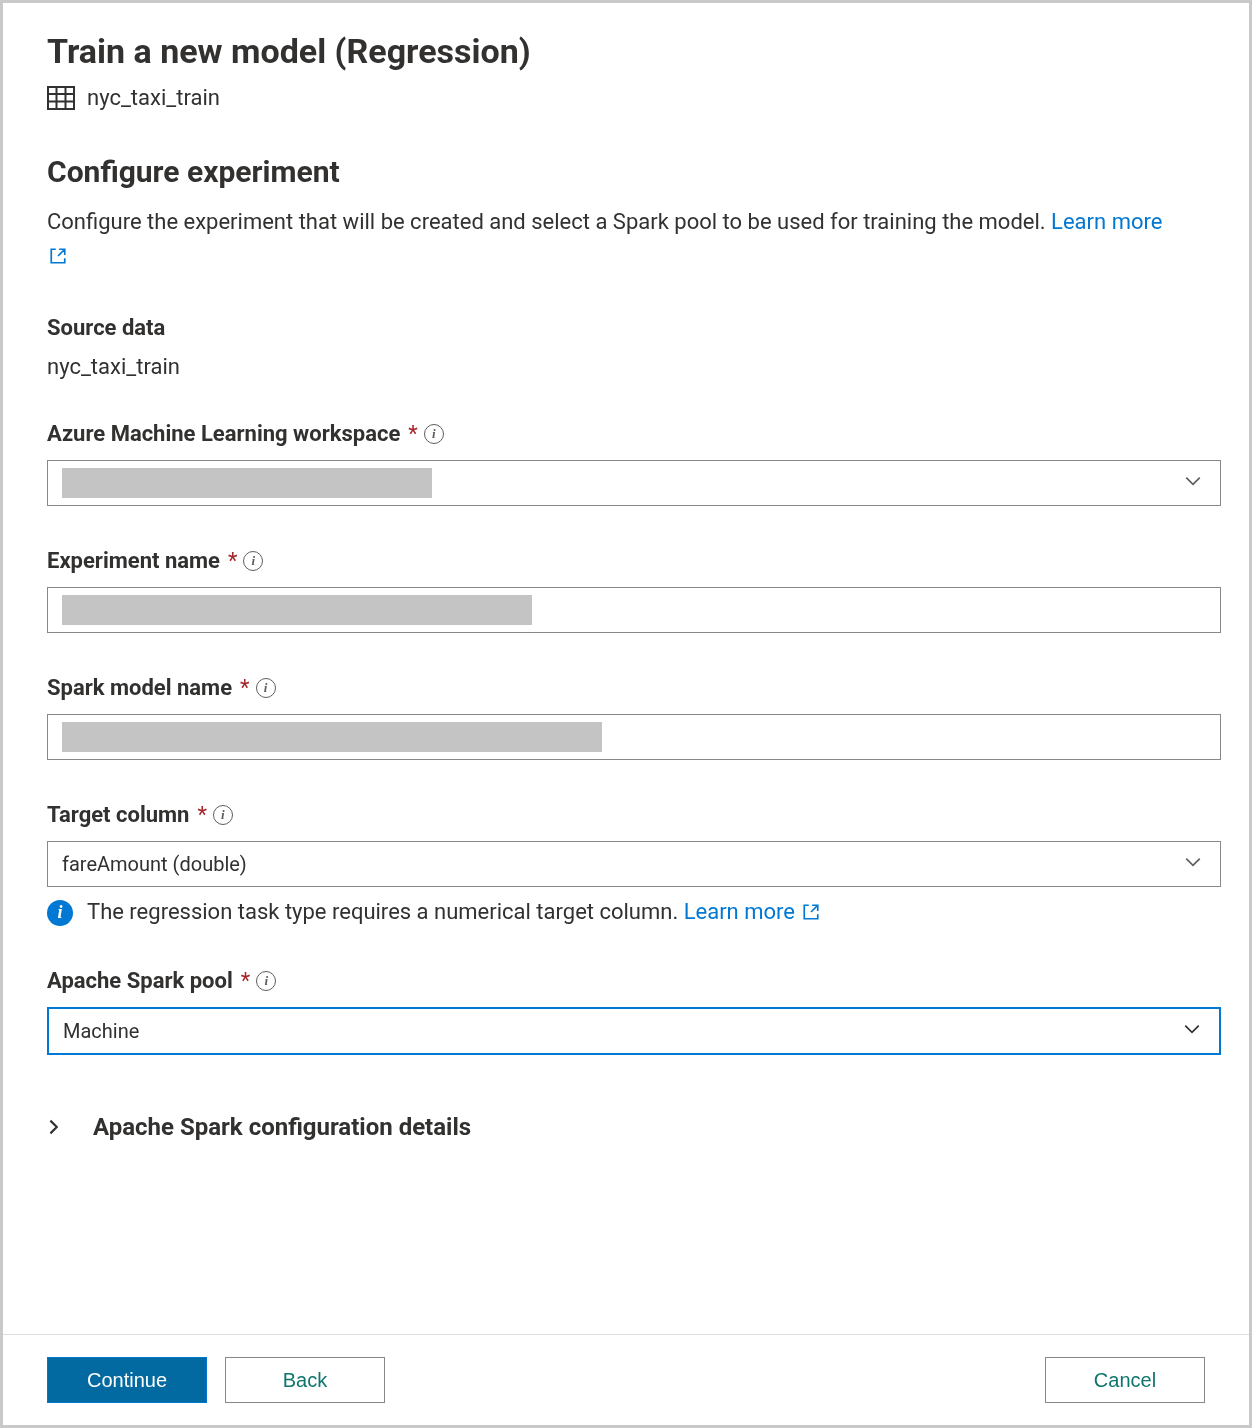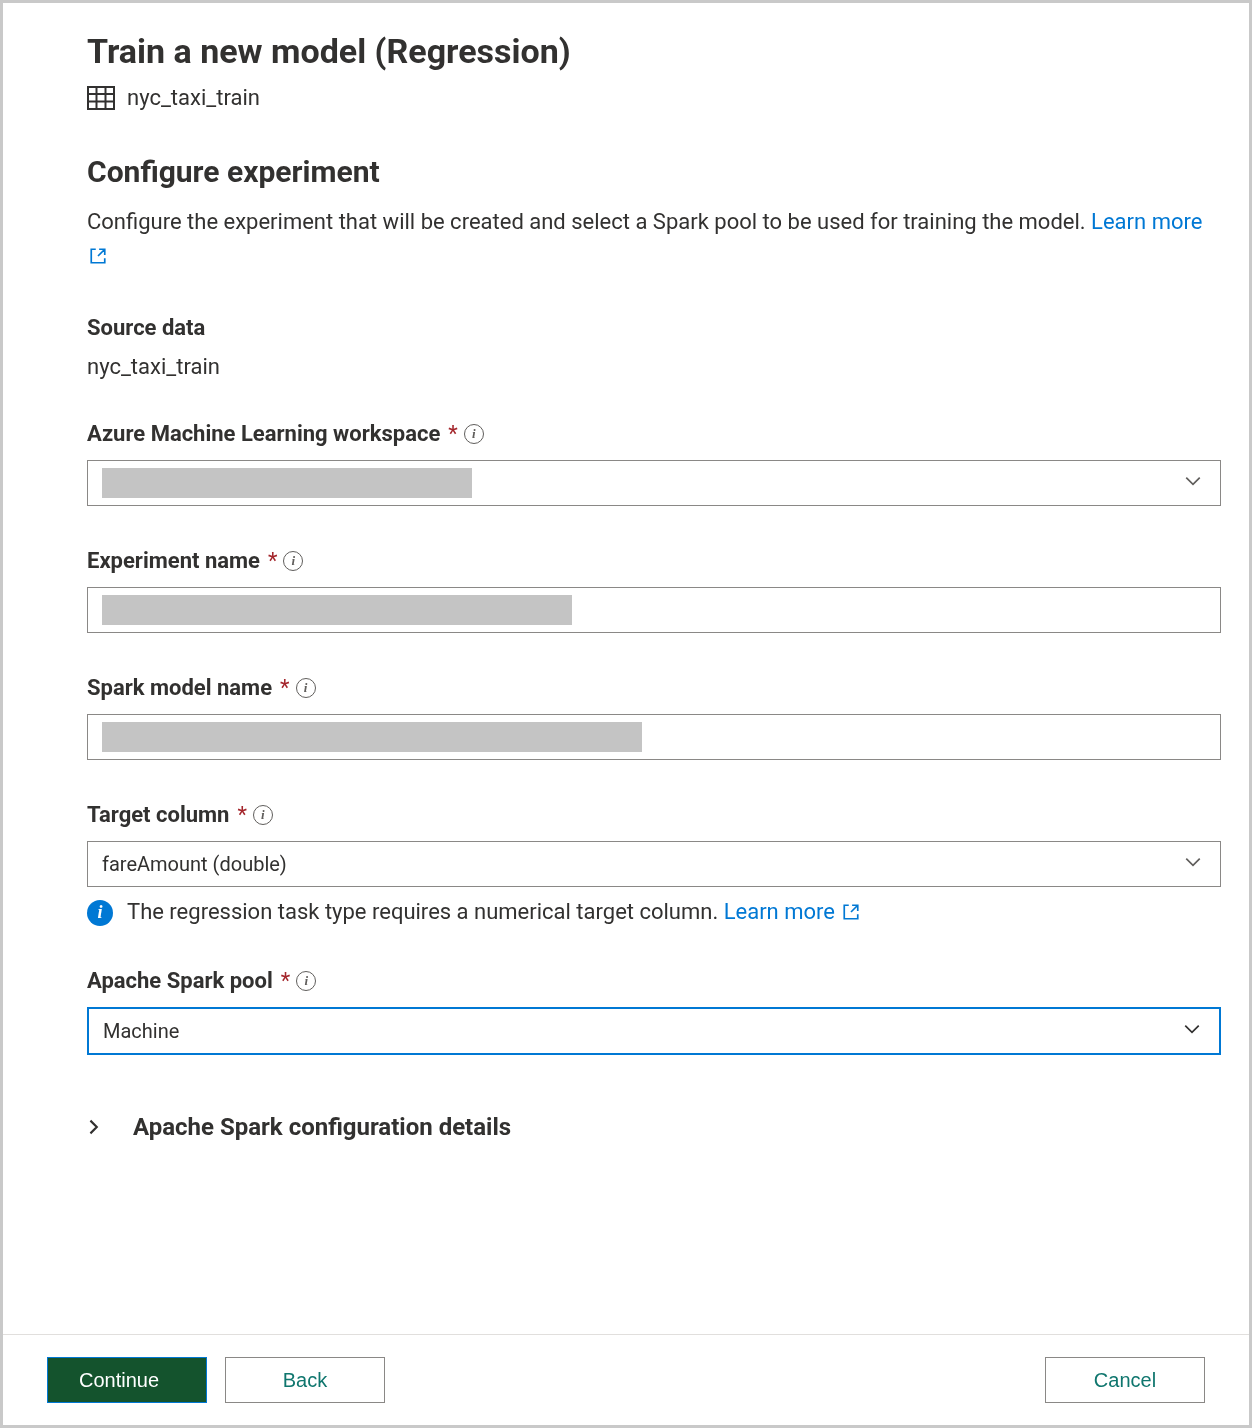--- a/index.html
+++ b/index.html
@@ -15,21 +15,20 @@
     border: 3px solid #c9c9c9;
     position: relative;
     display: flex;
     flex-direction: column;
     background: #fff;
   }
   .content {
     padding: 20px 28px 0 44px;
     flex: 1;
     overflow: hidden;
-    margin-left: 40px;
   }
   h1.title {
     font-size: 34px;
     font-weight: 700;
     margin: 8px 0 14px 0;
     color: #323130;
   }
   .subtitle-row {
     display: flex;
     align-items: center;
@@ -153,24 +152,23 @@
     border: 1px solid #8a8886;
     background: #fff;
     color: #0f766e;
     cursor: pointer;
     display: inline-flex;
     align-items: center;
     justify-content: center;
     padding: 0 24px;
   }
   .btn.primary {
-    background: #14532d;
+    background: #0369a1;
     border-color: #0078d4;
     color: #fff;
-    padding-left: 8px;
   }
   .footer .spacer { flex: 1; }
   .info-icon-circle {
     display:inline-flex;
     align-items:center; justify-content:center;
     width:20px; height:20px;
     border:1px solid #605e5c;
     border-radius:50%;
     font-size:13px;
     color:#605e5c;

